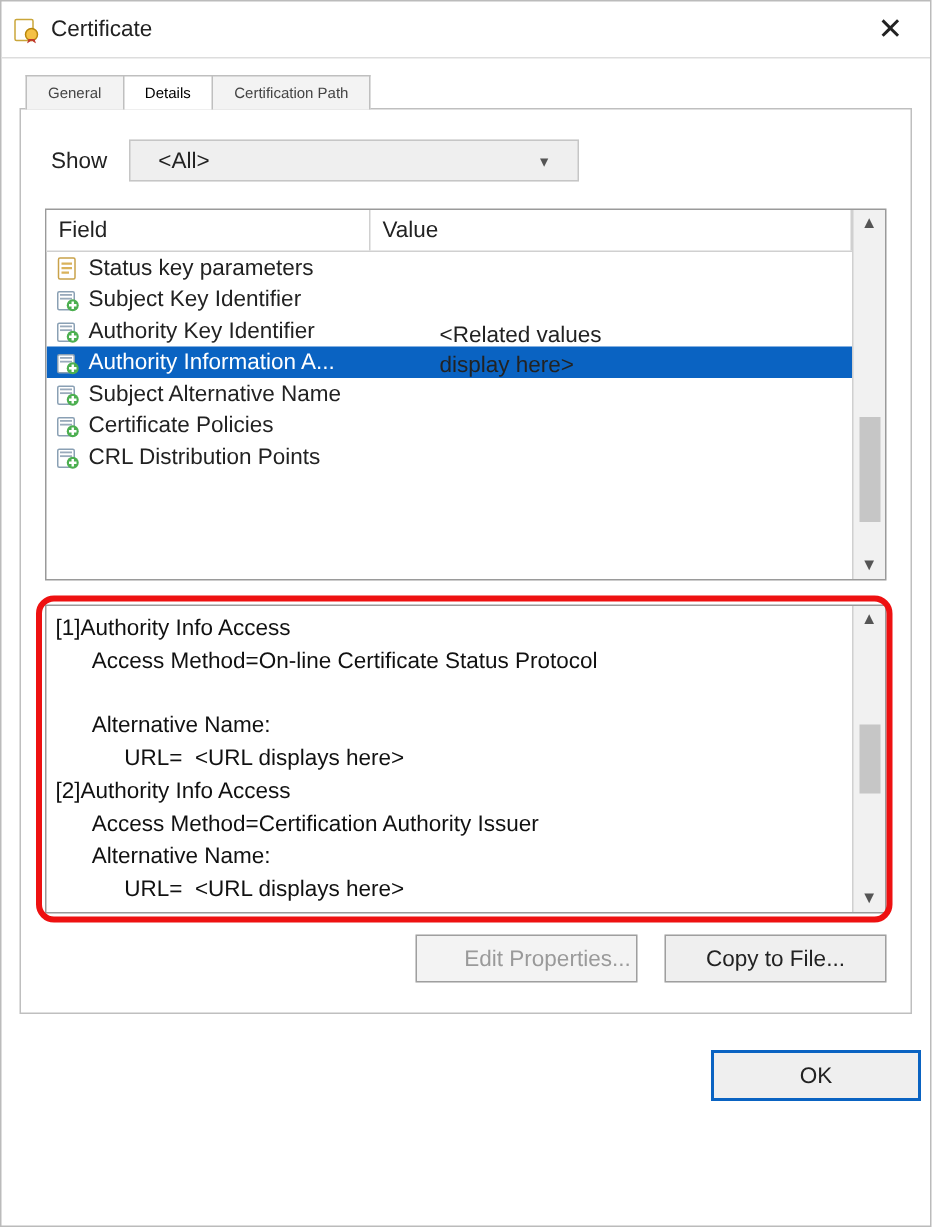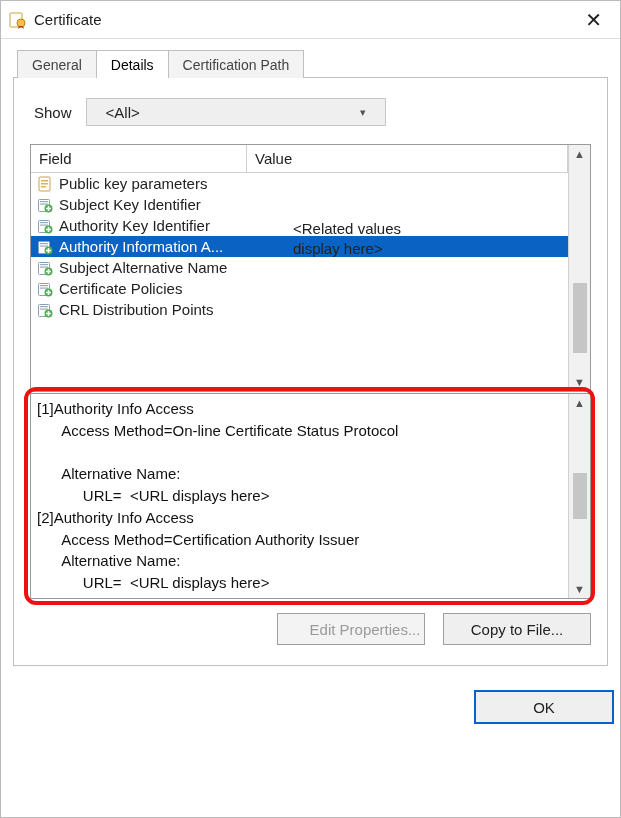--- a/index.html
+++ b/index.html
@@ -19,21 +19,21 @@
   .titlebar-left { display:flex; align-items:center; gap:7px; }
   .cert-icon svg { width:18px; height:18px; display:block; }
   .title-text { font-size:15px; }
   .close-x { font-size:20px; line-height:1; padding:2px 8px; cursor:pointer; font-family:Arial,sans-serif; }
   .client { padding:10px 12px 12px 12px; }
   .tabs { display:flex; align-items:flex-end; margin-left:4px; }
   .tab {
     padding:6px 14px 5px 14px;
     border:1px solid #bfbfbf; border-bottom:none;
     background:#f3f3f3; color:#444;
-    font-size:14px;
+    font-size:10px;
     margin-right:-1px; cursor:pointer;
     position:relative; top:1px;
   }
   .tab.active {
     background:#fff; color:#000;
     border-color:#bfbfbf;
     z-index:2;
   }
   .tab-panel {
     border:1px solid #bfbfbf;
@@ -83,21 +83,21 @@
   .scroll-col {
     border-left:1px solid #d0d0d0;
     background:#f1f1f1;
     display:flex; flex-direction:column; align-items:center; justify-content:space-between;
     padding:3px 0;
   }
   .scroll-col .arr { font-size:11px; color:#555; cursor:pointer; }
   .scroll-col .thumb { width:14px; background:#c6c6c6; }
   .listbox .thumb { height:70px; margin-top:100px; }
 
-  .detail-wrap { position:relative; margin-top:1px; }
+  .detail-wrap { position:relative; margin-top:16px; }
   .highlight {
     position:absolute; inset:-6px -4px -6px -6px;
     border:4px solid #e11; border-radius:12px;
     pointer-events:none;
   }
   .detailbox {
     border:1px solid #9a9a9a;
     height:206px;
     display:grid; grid-template-columns:1fr 22px;
     background:#fff;
@@ -175,21 +175,21 @@
         </div>
         <div class="list-body" id="list-body">
 
           <div class="row">
               <span class="ficon"><svg viewBox="0 0 16 16">
                   <rect x="2" y="1" width="11" height="14" rx="1" fill="#fff" stroke="#c9a24a"></rect>
                   <rect x="4" y="4" width="7" height="1.5" fill="#d9b25b"></rect>
                   <rect x="4" y="7" width="7" height="1.5" fill="#d9b25b"></rect>
                   <rect x="4" y="10" width="5" height="1.5" fill="#d9b25b"></rect>
                 </svg></span>
-              <span>Public key parameters</span>
+              <span>Status key parameters</span>
             </div>
             <div class="row">
               <span class="ficon"><svg viewBox="0 0 16 16">
                   <rect x="1.5" y="2.5" width="11" height="12" rx="1" fill="#fff" stroke="#8aa0b4"></rect>
                   <rect x="3" y="4" width="8" height="1.2" fill="#9ab"></rect>
                   <rect x="3" y="6.5" width="8" height="1.2" fill="#9ab"></rect>
                   <circle cx="11.5" cy="11.5" r="4" fill="#4caf50"></circle>
                   <path d="M11.5 9v5M9 11.5h5" stroke="#fff" stroke-width="1.6"></path>
                 </svg></span>
               <span>Subject Key Identifier</span>

